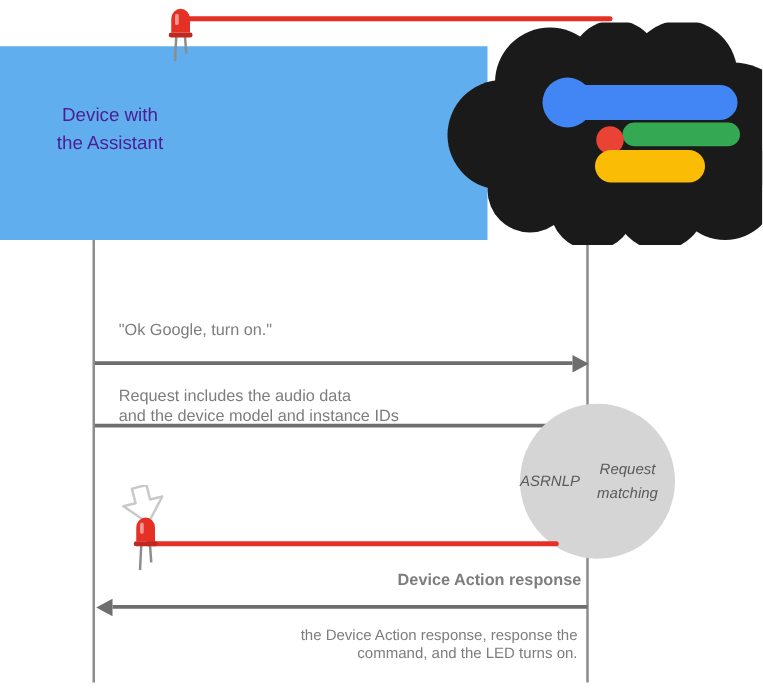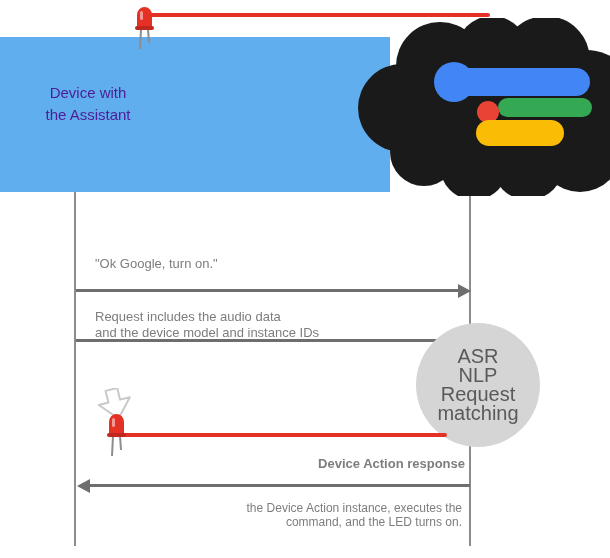--- a/index.html
+++ b/index.html
@@ -43,23 +43,23 @@
   }
   
   .msg-label{position:absolute;color:var(--label-gray,#7D7D7D);font-size:13px;line-height:16px;}
   .msg-label.right-aligned{text-align:right;font-weight:bold;}
   .result-note{position:absolute;left:150px;top:501px;width:312px;text-align:right;
     color:var(--label-gray,#7D7D7D);font-size:12px;line-height:14px;}
   .result-note span{display:block;}
   
   .processing-circle{
     position:absolute;left:416px;top:323px;width:124px;height:124px;border-radius:50%;
-    background:var(--circle-fill,#D5D5D5);display:flex;flex-direction:column;
+    background:var(--circle-fill,#D5D5D5);display:flex;flex-direction:row;
     align-items:center;justify-content:center;color:var(--circle-text,#5A5A5A);
-    font-size:20px;line-height:19px;text-align:center;
+    font-size:12px;line-height:19px;text-align:center;font-style:italic;
   }
   
   .led-wire{position:absolute;height:4px;border-radius:2px;background:var(--led-red,#E53125);}
   .led-wire.top{left:144px;top:13px;width:346px;}
   .led-wire.result{left:116px;top:433px;width:331px;}
   
   .fill-cloud{fill:var(--cloud-dark,#1A1A1A);}
   .fill-gblue{fill:var(--google-blue,#4285F4);}
   .fill-gred{fill:var(--google-red,#EA4335);}
   .fill-gyellow{fill:var(--google-yellow,#FBBC05);}
@@ -142,17 +142,17 @@
 
   <svg class="abs" style="left:129px;top:3px;" width="30" height="48" viewBox="0 0 30 48">
     <path d="M12 26 L11 46" stroke="#8d8d8d" stroke-width="2" fill="none"></path>
     <path d="M19 26 L20 40" stroke="#8d8d8d" stroke-width="2" fill="none"></path>
     <path class="fill-led" d="M8 12 a7.5 8 0 0 1 15 0 v11 h-15 z"></path>
     <rect x="6" y="23" width="19" height="4" rx="2" fill="#C0271E"></rect>
     <rect x="11" y="8" width="3" height="9" rx="1.5" fill="#ffffff" opacity="0.5"></rect>
   </svg>
 
   <div class="result-note">
-    <span>the Device Action instance, executes the</span>
+    <span>the Device Action response, response the</span>
     <span>command, and the LED turns on.</span>
   </div>
 
 </div>
 
 </body></html>

